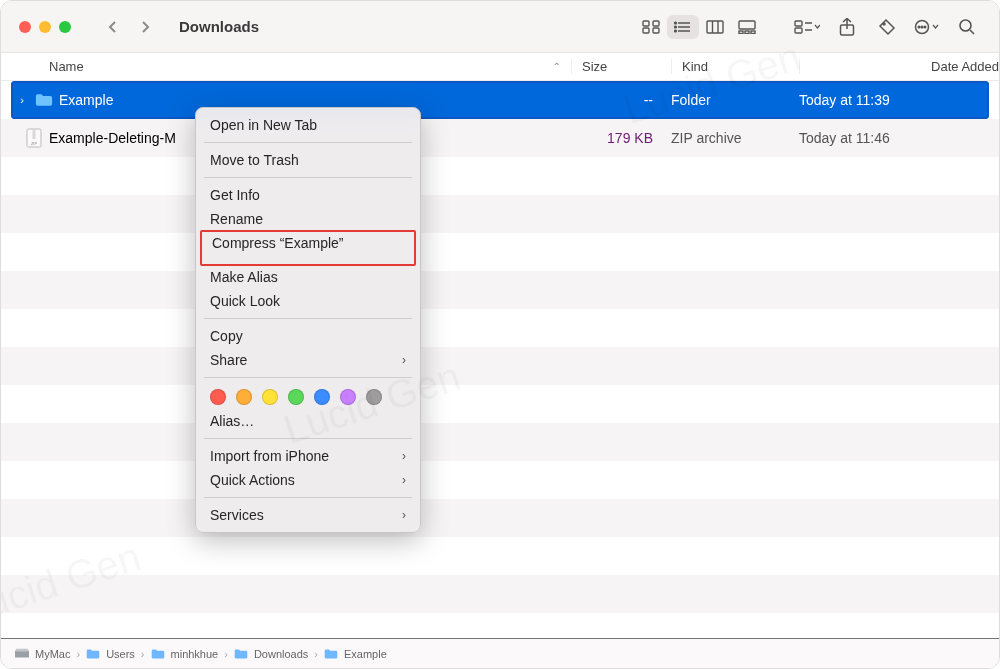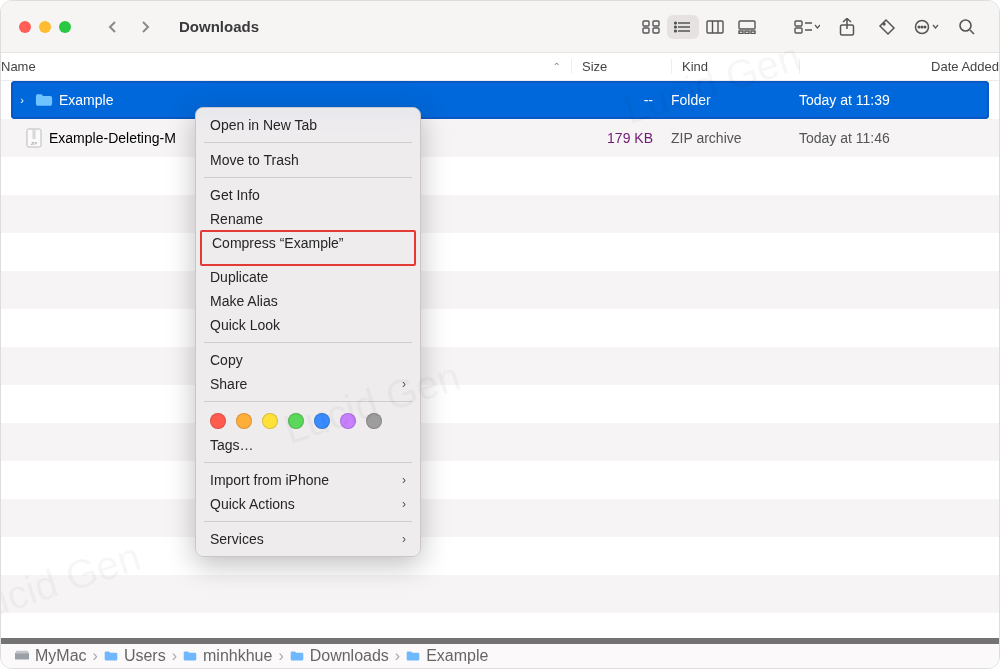--- a/index.html
+++ b/index.html
@@ -16,21 +16,21 @@
   .win-title { font-weight: 600; font-size: 15px; color: #3a3a3a; margin-left: 4px;}
   .spacer { flex: 1; }
   .tb-group { display: flex; align-items: center; gap: 0; background: transparent; border-radius: 6px;}
   .tb-btn { width: 32px; height: 24px; display:flex; align-items:center; justify-content:center; color:#555;}
   .tb-btn.active { background: #e6e2e2; border-radius: 6px;}
   .tb-sep { width: 14px; }
   .toolbar-right { display:flex; align-items:center; gap:12px; color:#555;}
   .toolbar-right .icon { width: 28px; display:flex; justify-content:center;}
 
   .columns-header { height: 28px; display:flex; align-items:center; border-bottom: 1px solid #eceaea; font-size: 13px; color:#444; background:#fff;}
-  .col-name { flex: 0 0 570px; display:flex; align-items:center; justify-content:space-between; padding-right:10px;}
+  .col-name { flex: 0 0 570px; padding-left: 48px; display:flex; align-items:center; justify-content:space-between; padding-right:10px;}
   .col-size { flex: 0 0 100px; border-left:1px solid #eee; padding-left:10px;}
   .col-kind { flex: 0 0 128px; border-left:1px solid #eee; padding-left:10px;}
   .col-date { flex: 1; border-left:1px solid #eee; padding-left:14px;text-align:right;}
   .sort-caret { font-size:10px; color:#888;}
 
   .filelist { position: relative; }
   .row { height: 38px; display:flex; align-items:center; font-size:14px;}
   .row.selected { background:#0068da; color:#fff; outline: 2px solid #0a58c3; outline-offset:-2px; border-radius:4px; margin: 0 10px;}
   .disclosure { width: 22px; text-align:center; color:inherit; font-size:11px;}
   .icon-cell { width: 22px; display:flex; align-items:center; justify-content:center;}
@@ -43,21 +43,21 @@
   .date-cell { flex:1; color:#555;}
   .row.selected .date-cell{ color:#fff;}
   .folder-svg { width:18px; height:14px;}
   .zip-svg { width:16px; height:20px;}
 
   .stripes { position:absolute; top: 80px; left:0; right:0;}
   .stripe { height:38px; }
   .stripe:nth-child(odd){ background:#fff;}
   .stripe:nth-child(even){ background:#f6f4f4;}
 
-  .pathbar { position:absolute; bottom:0; left:0; right:0; height:30px; border-top:6px solid #737373; background:#fbf9f9; display:flex; align-items:center; padding:0 14px; font-size:16px; color:#666; gap:6px;}
+  .pathbar { position:absolute; bottom:0; left:0; right:0; height:30px; border-top:1px solid #737373; background:#fbf9f9; display:flex; align-items:center; padding:0 14px; font-size:11px; color:#666; gap:6px;}
   .crumb { display:flex; align-items:center; gap:6px;}
   .crumb svg { width:14px; height:12px;}
   .sep { color:#aaa; }
 
   
   .ctxmenu { position:absolute; top:106px; left:194px; width:226px; background:rgba(238,235,237,0.97); border:1px solid #c9c5c8; border-radius:8px; box-shadow: 0 8px 28px rgba(0,0,0,0.25); padding:5px 0; font-size:14px; color:#262626; backdrop-filter: blur(10px);}
   .mi { padding: 3px 14px 3px 14px; display:flex; align-items:center; justify-content:space-between; line-height:18px;}
   .mi .chev { font-size:12px; color:#555;}
   .msep { height:1px; background:#d0cccf; margin:5px 8px;}
   .highlight-box { border:2px solid #e53935; margin: -1px 4px; border-radius:2px;}
@@ -238,23 +238,20 @@
     </div>
   <div class="mi">
       <span>Rename</span>
     </div>
   <div class="highlight-box">
     <div class="mi">
         <span>Compress “Example”</span>
       </div>
   </div>
   <div class="mi">
-      <span>Duplicate</span>
-    </div>
-  <div class="mi">
       <span>Make Alias</span>
     </div>
   <div class="mi">
       <span>Quick Look</span>
     </div>
   <div class="msep"></div>
   <div class="mi">
       <span>Copy</span>
     </div>
   <div class="mi">
@@ -265,21 +262,21 @@
   <div class="tag-row">
     <div class="tag-dot" style="background:#ff5c50"></div>
     <div class="tag-dot" style="background:#ffae3a"></div>
     <div class="tag-dot" style="background:#ffe13a"></div>
     <div class="tag-dot" style="background:#5bd75b"></div>
     <div class="tag-dot" style="background:#3a8cff"></div>
     <div class="tag-dot" style="background:#c880ff"></div>
     <div class="tag-dot" style="background:#9d9d9d"></div>
   </div>
   <div class="mi">
-      <span>Tags…</span>
+      <span>Alias…</span>
     </div>
   <div class="msep"></div>
   <div class="mi">
       <span>Import from iPhone</span>
       <span class="chev">›</span>
     </div>
   <div class="mi">
       <span>Quick Actions</span>
       <span class="chev">›</span>
     </div>

